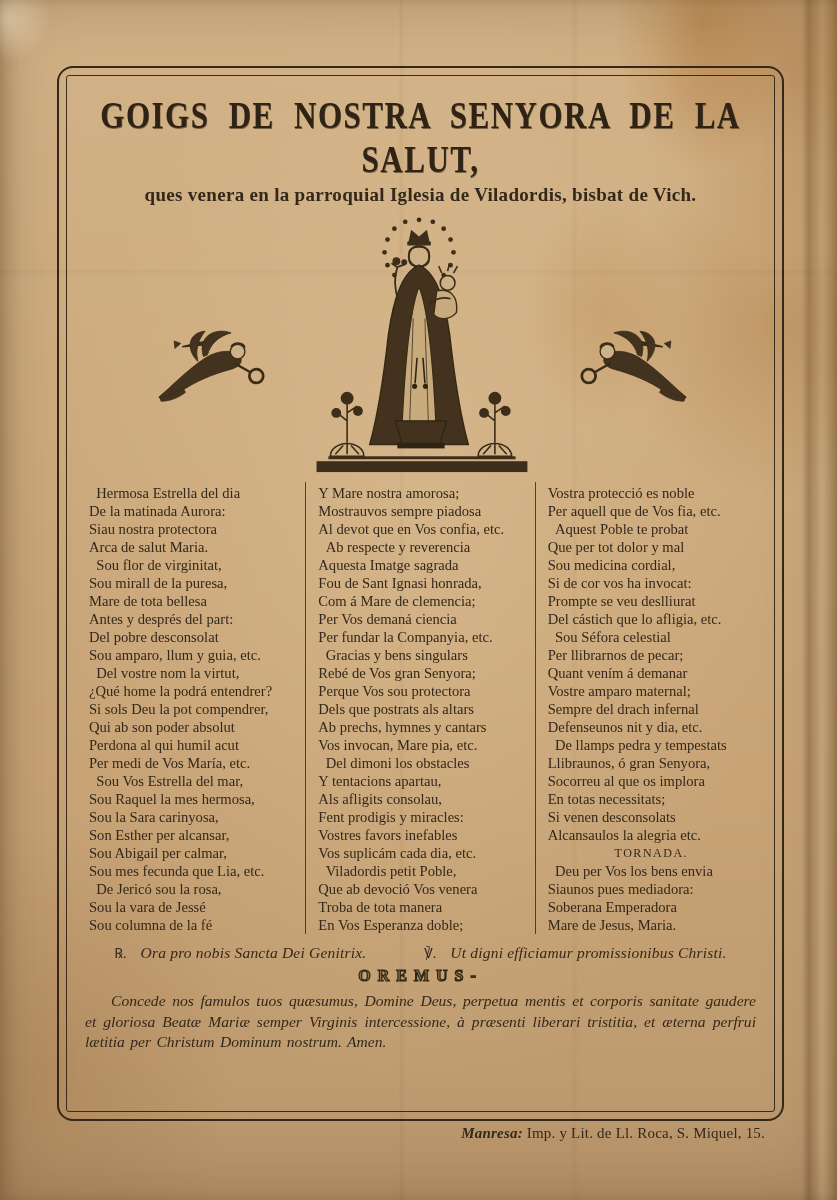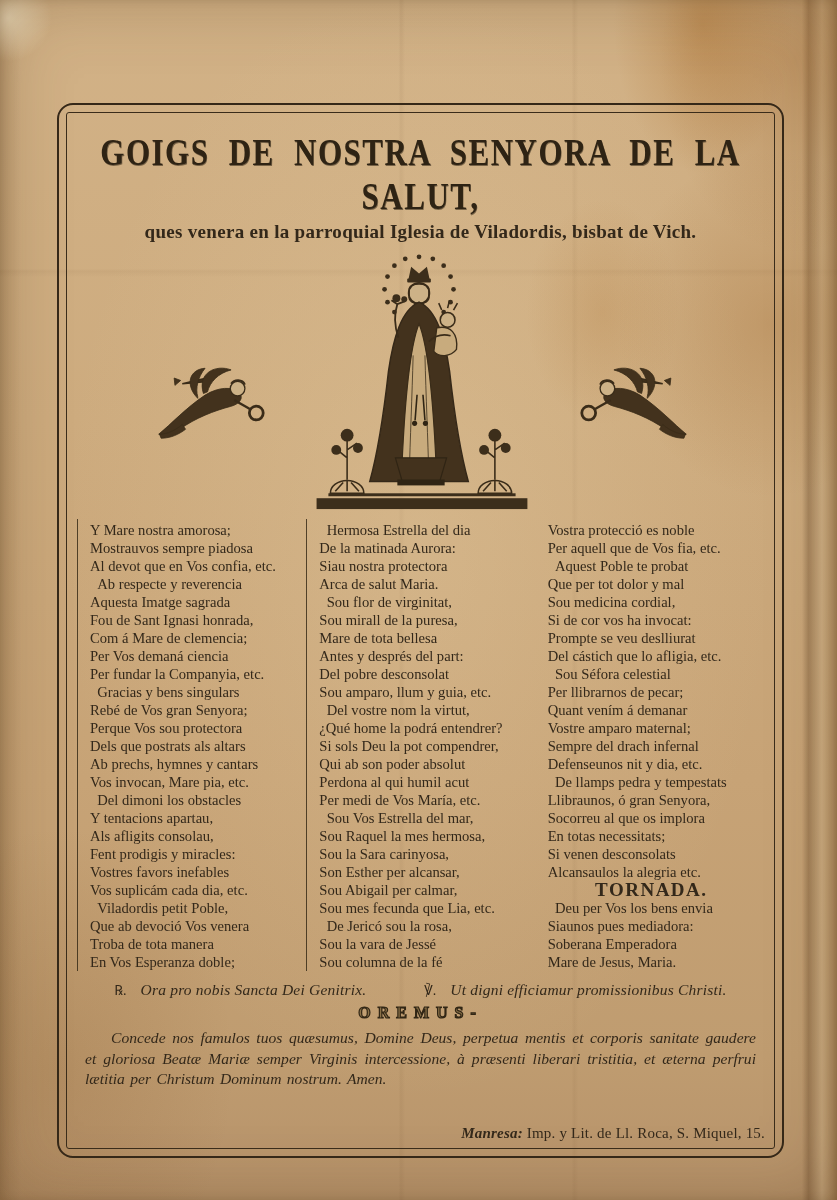--- a/index.html
+++ b/index.html
@@ -23,21 +23,21 @@
       linear-gradient(90deg, transparent 95.8%, rgba(82,52,24,.30) 96.6%, rgba(215,188,146,.45) 98.2%, rgba(128,92,48,.40) 100%),
       linear-gradient(90deg, transparent 47.6%, rgba(92,62,30,.07) 47.9%, transparent 48.4%),
       linear-gradient(90deg, transparent 68.3%, rgba(92,62,30,.06) 68.6%, transparent 69.1%),
       linear-gradient(180deg, transparent 22.4%, rgba(100,68,34,.06) 22.6%, transparent 23.1%),
       linear-gradient(180deg,#d2b287 0%,#cdab7e 35%,#c7a376 65%,#bf9c70 88%,#b6926a 100%);
     box-shadow: inset 0 0 70px rgba(86,56,24,.30), inset 0 0 10px rgba(70,44,18,.18);
   }
   
   .frame-outer{
     position:absolute;left:57px;top:66px;width:723px;height:1051px;
-    border:2.5px solid #352818;border-radius:16px;margin-top:37px;
+    border:2.5px solid #352818;border-radius:16px;
   }
   .frame-inner{
     position:absolute;inset:7px;
     border:1.5px solid #3a2c1a;border-radius:3px;
     display:flex;flex-direction:column;
   }
   
   .masthead{padding-top:26px;text-align:center;}
   .title{
     font-weight:bold;font-size:31px;letter-spacing:1.5px;word-spacing:10px;
@@ -54,21 +54,21 @@
   .angel.left{left:86px;}
   .angel.right{right:82px;transform:scaleX(-1);}
   .virgin{position:absolute;left:50%;transform:translateX(-50%);top:-2px;width:240px;height:266px;}
   
   .verses{
     display:flex;margin:4px 10px 0 10px;height:452px;
   }
   .verse-col{flex:1;padding:2px 9px 0 12px;font-size:14.6px;line-height:18px;color:#33281a;}
   .verse-col.mid{border-left:1.5px solid rgba(48,36,18,.8);border-right:1.5px solid rgba(48,36,18,.8);}
   .verse-line{white-space:pre-wrap;}
-  .tornada{text-align:center;font-size:19px;letter-spacing:1.5px;line-height:18px;font-weight:700;}
+  .tornada{text-align:center;font-size:12px;letter-spacing:1.5px;line-height:18px;font-weight:400;}
   
   .responsory{
     display:flex;justify-content:center;gap:14px;align-items:baseline;
     margin-top:9px;font-size:15.5px;font-style:italic;color:#33281a;
   }
   .resp-mark{font-style:normal;font-size:14px;}
   .resp-text{letter-spacing:.2px;text-align:right;}
   .resp-gap{width:30px;}
   .oremus{
     text-align:center;margin-top:5px;font-weight:bold;font-size:16px;
@@ -209,20 +209,47 @@
           </g>
           <circle cx="104" cy="36" r="9" fill="#cdb287" stroke="#3a2c19" stroke-width="1.6"></circle>
           <path d="M96,30 C100,24 110,24 113,31" fill="none" stroke="#3a2c19" stroke-width="2.4"></path>
           <path d="M100,50 C108,55 114,58 119,61" fill="none" stroke="#3a2c19" stroke-width="3"></path>
           <circle cx="127" cy="66" r="8.5" fill="none" stroke="#3a2c19" stroke-width="3.4"></circle>
         </svg>
       </div>
     </div>
 
     <div class="verses">
+      <div class="verse-col">
+          <div class="verse-line">  Hermosa Estrella del dia</div>
+          <div class="verse-line">De la matinada Aurora:</div>
+          <div class="verse-line">Siau nostra protectora</div>
+          <div class="verse-line">Arca de salut Maria.</div>
+          <div class="verse-line">  Sou flor de virginitat,</div>
+          <div class="verse-line">Sou mirall de la puresa,</div>
+          <div class="verse-line">Mare de tota bellesa</div>
+          <div class="verse-line">Antes y després del part:</div>
+          <div class="verse-line">Del pobre desconsolat</div>
+          <div class="verse-line">Sou amparo, llum y guia, etc.</div>
+          <div class="verse-line">  Del vostre nom la virtut,</div>
+          <div class="verse-line">¿Qué home la podrá entendrer?</div>
+          <div class="verse-line">Si sols Deu la pot compendrer,</div>
+          <div class="verse-line">Qui ab son poder absolut</div>
+          <div class="verse-line">Perdona al qui humil acut</div>
+          <div class="verse-line">Per medi de Vos María, etc.</div>
+          <div class="verse-line">  Sou Vos Estrella del mar,</div>
+          <div class="verse-line">Sou Raquel la mes hermosa,</div>
+          <div class="verse-line">Sou la Sara carinyosa,</div>
+          <div class="verse-line">Son Esther per alcansar,</div>
+          <div class="verse-line">Sou Abigail per calmar,</div>
+          <div class="verse-line">Sou mes fecunda que Lia, etc.</div>
+          <div class="verse-line">  De Jericó sou la rosa,</div>
+          <div class="verse-line">Sou la vara de Jessé</div>
+          <div class="verse-line">Sou columna de la fé</div>
+        </div>
       <div class="verse-col mid">
           <div class="verse-line">Y Mare nostra amorosa;</div>
           <div class="verse-line">Mostrauvos sempre piadosa</div>
           <div class="verse-line">Al devot que en Vos confia, etc.</div>
           <div class="verse-line">  Ab respecte y reverencia</div>
           <div class="verse-line">Aquesta Imatge sagrada</div>
           <div class="verse-line">Fou de Sant Ignasi honrada,</div>
           <div class="verse-line">Com á Mare de clemencia;</div>
           <div class="verse-line">Per Vos demaná ciencia</div>
           <div class="verse-line">Per fundar la Companyia, etc.</div>
@@ -235,47 +262,20 @@
           <div class="verse-line">  Del dimoni los obstacles</div>
           <div class="verse-line">Y tentacions apartau,</div>
           <div class="verse-line">Als afligits consolau,</div>
           <div class="verse-line">Fent prodigis y miracles:</div>
           <div class="verse-line">Vostres favors inefables</div>
           <div class="verse-line">Vos suplicám cada dia, etc.</div>
           <div class="verse-line">  Viladordis petit Poble,</div>
           <div class="verse-line">Que ab devoció Vos venera</div>
           <div class="verse-line">Troba de tota manera</div>
           <div class="verse-line">En Vos Esperanza doble;</div>
-        </div>
-      <div class="verse-col">
-          <div class="verse-line">  Hermosa Estrella del dia</div>
-          <div class="verse-line">De la matinada Aurora:</div>
-          <div class="verse-line">Siau nostra protectora</div>
-          <div class="verse-line">Arca de salut Maria.</div>
-          <div class="verse-line">  Sou flor de virginitat,</div>
-          <div class="verse-line">Sou mirall de la puresa,</div>
-          <div class="verse-line">Mare de tota bellesa</div>
-          <div class="verse-line">Antes y després del part:</div>
-          <div class="verse-line">Del pobre desconsolat</div>
-          <div class="verse-line">Sou amparo, llum y guia, etc.</div>
-          <div class="verse-line">  Del vostre nom la virtut,</div>
-          <div class="verse-line">¿Qué home la podrá entendrer?</div>
-          <div class="verse-line">Si sols Deu la pot compendrer,</div>
-          <div class="verse-line">Qui ab son poder absolut</div>
-          <div class="verse-line">Perdona al qui humil acut</div>
-          <div class="verse-line">Per medi de Vos María, etc.</div>
-          <div class="verse-line">  Sou Vos Estrella del mar,</div>
-          <div class="verse-line">Sou Raquel la mes hermosa,</div>
-          <div class="verse-line">Sou la Sara carinyosa,</div>
-          <div class="verse-line">Son Esther per alcansar,</div>
-          <div class="verse-line">Sou Abigail per calmar,</div>
-          <div class="verse-line">Sou mes fecunda que Lia, etc.</div>
-          <div class="verse-line">  De Jericó sou la rosa,</div>
-          <div class="verse-line">Sou la vara de Jessé</div>
-          <div class="verse-line">Sou columna de la fé</div>
         </div>
       <div class="verse-col">
         <div>
             <div class="verse-line">Vostra protecció es noble</div>
             <div class="verse-line">Per aquell que de Vos fia, etc.</div>
             <div class="verse-line">  Aquest Poble te probat</div>
             <div class="verse-line">Que per tot dolor y mal</div>
             <div class="verse-line">Sou medicina cordial,</div>
             <div class="verse-line">Si de cor vos ha invocat:</div>
             <div class="verse-line">Prompte se veu deslliurat</div>

